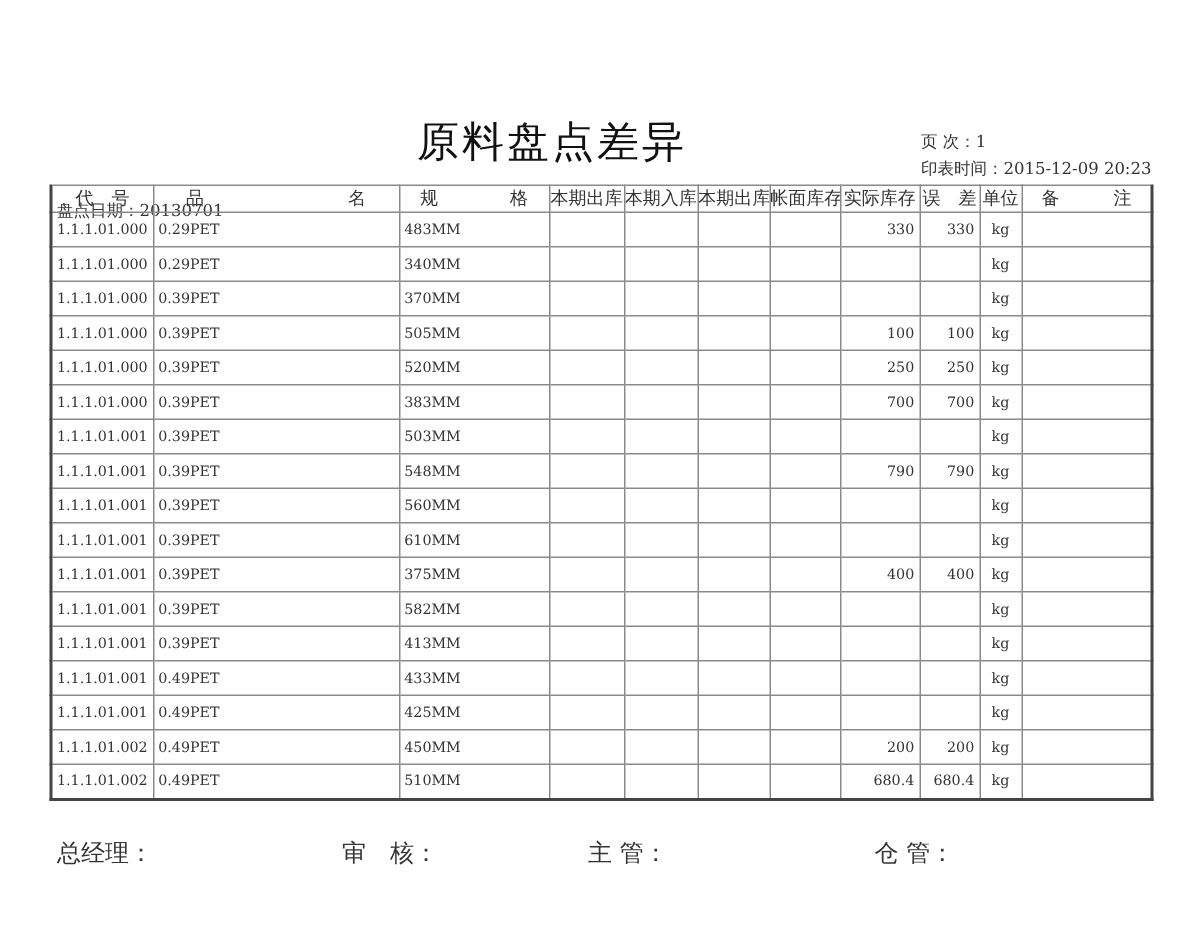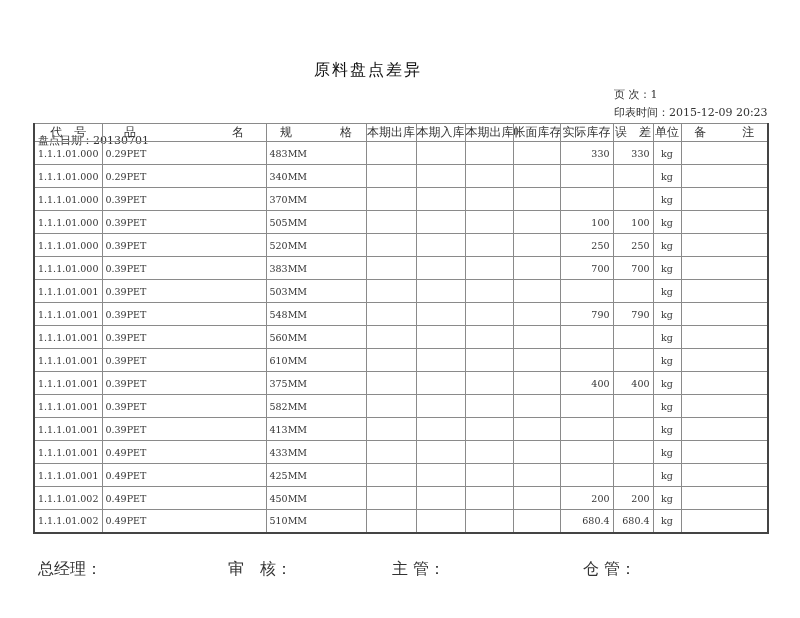--- a/index.html
+++ b/index.html
@@ -1,21 +1,21 @@
 <!DOCTYPE html>
 <html><head>
 <meta charset="utf-8">
 <style>
   * { box-sizing: border-box; margin: 0; padding: 0; }
   html, body { width: 800px; height: 618px; background: #ffffff; overflow: hidden; }
   body { position: relative; font-family: "DejaVu Serif", "Liberation Serif", serif; color: #222; }
 
   .title {
-    position: absolute; left: 0; top: 60px; width: 736px; text-align: center;
-    font-size: 16px; letter-spacing: 2px; color: #111; font-weight: normal;
+    position: absolute; left: 0; top: 76px; width: 736px; text-align: center;
+    font-size: 28px; letter-spacing: 2px; color: #111; font-weight: normal;
   }
   .page-no { position: absolute; left: 614px; top: 87px; font-size: 11px; color: #333; }
   .page-no .lbl { letter-spacing: 0; }
   .stock-date { position: absolute; left: 38px; top: 105px; font-size: 11px; color: #333; margin-top: 28px; }
   .print-time { position: absolute; left: 614px; top: 105px; font-size: 11px; color: #333; }
 
   table.sheet {
     position: absolute; left: 33px; top: 123px; width: 734px;
     border-collapse: collapse; table-layout: fixed;
     border-top: 1px solid #555; border-left: 2px solid #444; border-right: 2px solid #444; border-bottom: 2px solid #444;

